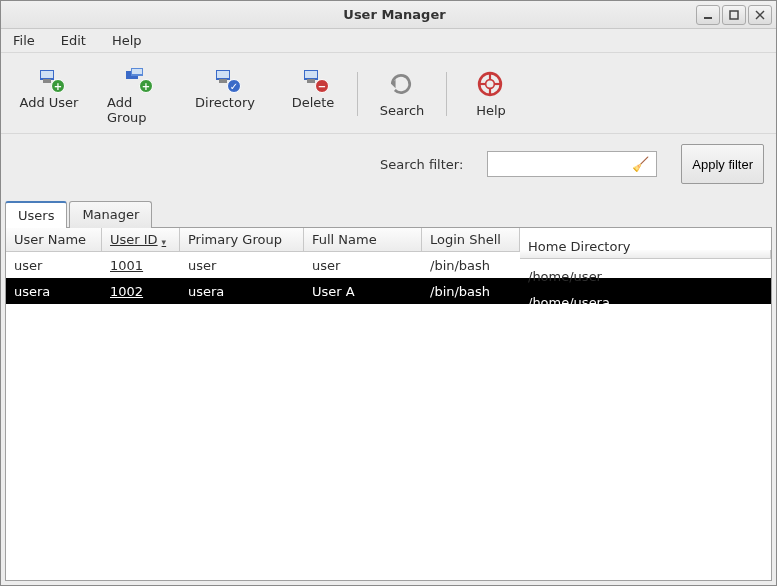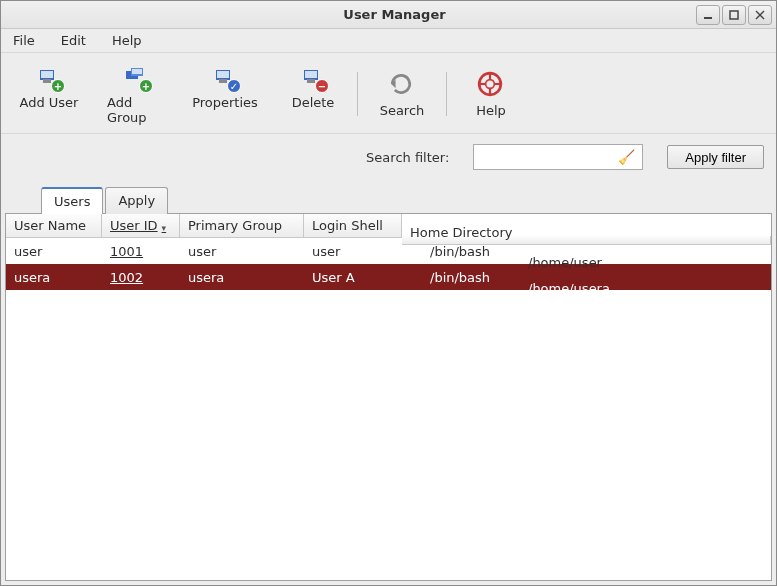--- a/index.html
+++ b/index.html
@@ -99,22 +99,22 @@
   background: #fff;
   border: 1px solid #aaa;
   padding: 2px 6px;
   font-size: 12px;
   display: flex;
   align-items: center;
   justify-content: flex-end;
 }
 .broom { font-size: 14px; color: #caa; }
 .apply-btn {
-  height: 24px;
-  padding: 0 17px;
+  height: 40px;
+  padding: 0 10px;
   background: linear-gradient(#f6f6f6,#e4e4e4);
   border: 1px solid #9a9a9a;
   border-radius: 2px;
   font-size: 13px;
   cursor: pointer;
 }
 .tab-strip {
   display: flex;
   padding: 0 4px;
   margin-top: -2px;
@@ -129,21 +129,20 @@
   background: linear-gradient(#f7f7f7,#e8e8e8);
   border-radius: 3px 3px 0 0;
   cursor: pointer;
   margin-right: 2px;
 }
 .tab.active {
   background: #fff;
   border-top: 2px solid #4a7dbb;
   position: relative;
   z-index: 2;
-  margin-left: 36px;
 }
 .table-wrap {
   flex: 1;
   margin: 0 4px 4px 4px;
   background: #fff;
   border: 1px solid #a0a0a0;
   overflow: hidden;
 }
 .thead {
   display: flex;
@@ -159,21 +158,21 @@
   align-items: flex-end;
   gap: 4px;
   cursor: pointer;
 }
 .sort-arrow { font-size: 9px; color: #555; }
 .trow {
   display: flex;
   height: 26px;
   align-items: center;
 }
-.trow.selected { background: #7f1d1d; color: #fff; }
+.trow.selected { background: #000000; color: #fff; }
 .td {
   padding: 4px 8px;
   font-size: 13px;
 }
 .col0 { width: 96px; }
 .col1 { width: 78px; text-decoration: underline; }
 .col2 { width: 124px; }
 .col3 { width: 118px; }
 .col4 { width: 98px; }
 .col5 { flex: 1; margin-top: 22px; }
@@ -257,21 +256,21 @@
         <div class="ticon">
           <div class="ticon-base">
               <svg width="24" height="24" viewBox="0 0 24 24">
                 <rect x="3" y="5" width="14" height="10" fill="#3a6ac8"></rect>
                 <rect x="4" y="6" width="12" height="7" fill="#cfe0f4"></rect>
                 <rect x="6" y="14" width="8" height="4" fill="#888"></rect>
               </svg>
             </div>
           <div class="ticon-badge badge-blue">✓</div>
         </div>
-        <div class="tlabel">Properties</div>
+        <div class="tlabel">Directory</div>
       </div>
       <div class="tool-btn">
         <div class="ticon">
           <div class="ticon-base">
               <svg width="24" height="24" viewBox="0 0 24 24">
                 <rect x="3" y="5" width="14" height="10" fill="#3a6ac8"></rect>
                 <rect x="4" y="6" width="12" height="7" fill="#cfe0f4"></rect>
                 <rect x="6" y="14" width="8" height="4" fill="#888"></rect>
               </svg>
             </div>
@@ -314,34 +313,37 @@
     <label>Search filter:</label>
     <div class="search-input">
       <span></span>
       <span class="broom">🧹</span>
     </div>
     <button class="apply-btn">Apply filter</button>
   </div>
 
   <div class="tab-strip">
     <div class="tab active">Users</div>
-    <div class="tab">Apply</div>
+    <div class="tab">Manager</div>
   </div>
 
   <div class="table-wrap">
     <div class="thead">
       <div class="th col0">
           <span>User Name</span>
         </div>
       <div class="th col1">
           <span>User ID</span>
           <span class="sort-arrow">▾</span>
         </div>
       <div class="th col2">
           <span>Primary Group</span>
+        </div>
+      <div class="th col3">
+          <span>Full Name</span>
         </div>
       <div class="th col4">
           <span>Login Shell</span>
         </div>
       <div class="th col5">
           <span>Home Directory</span>
         </div>
     </div>
     <div class="trow">
       <div class="td col0">user</div>

